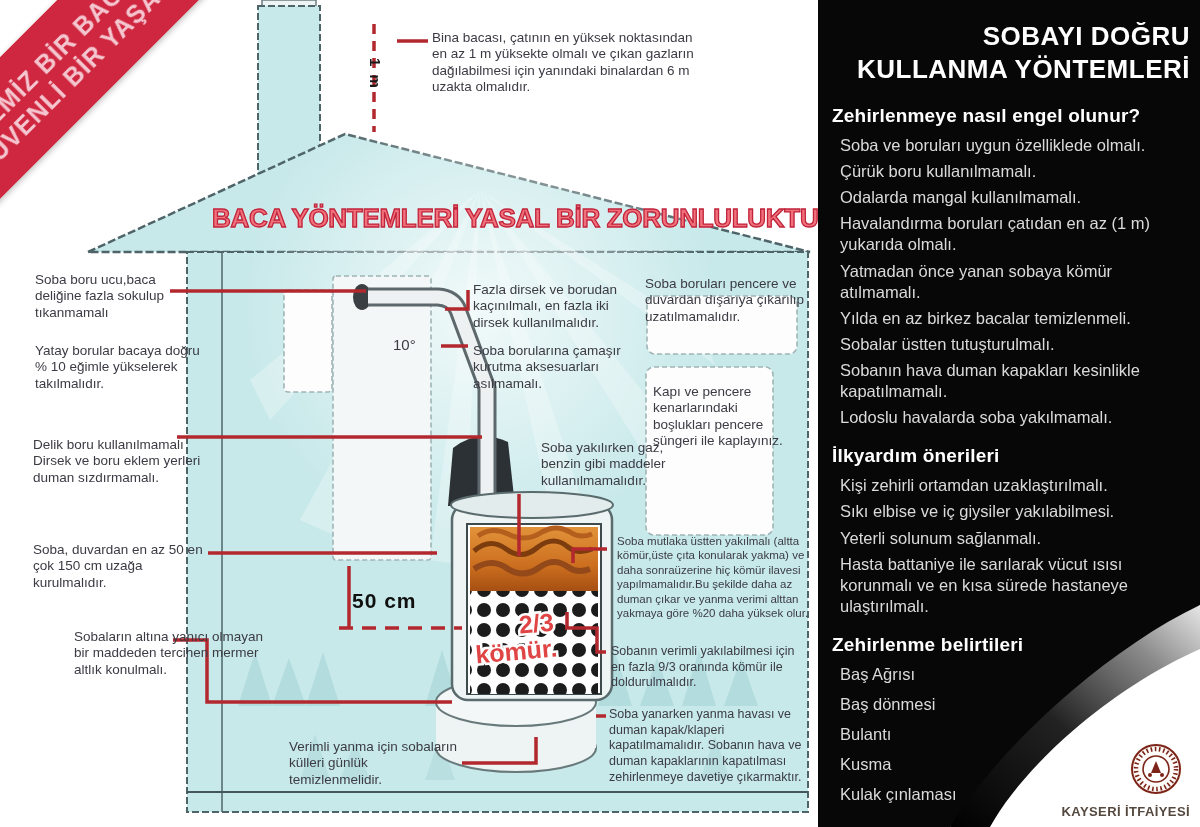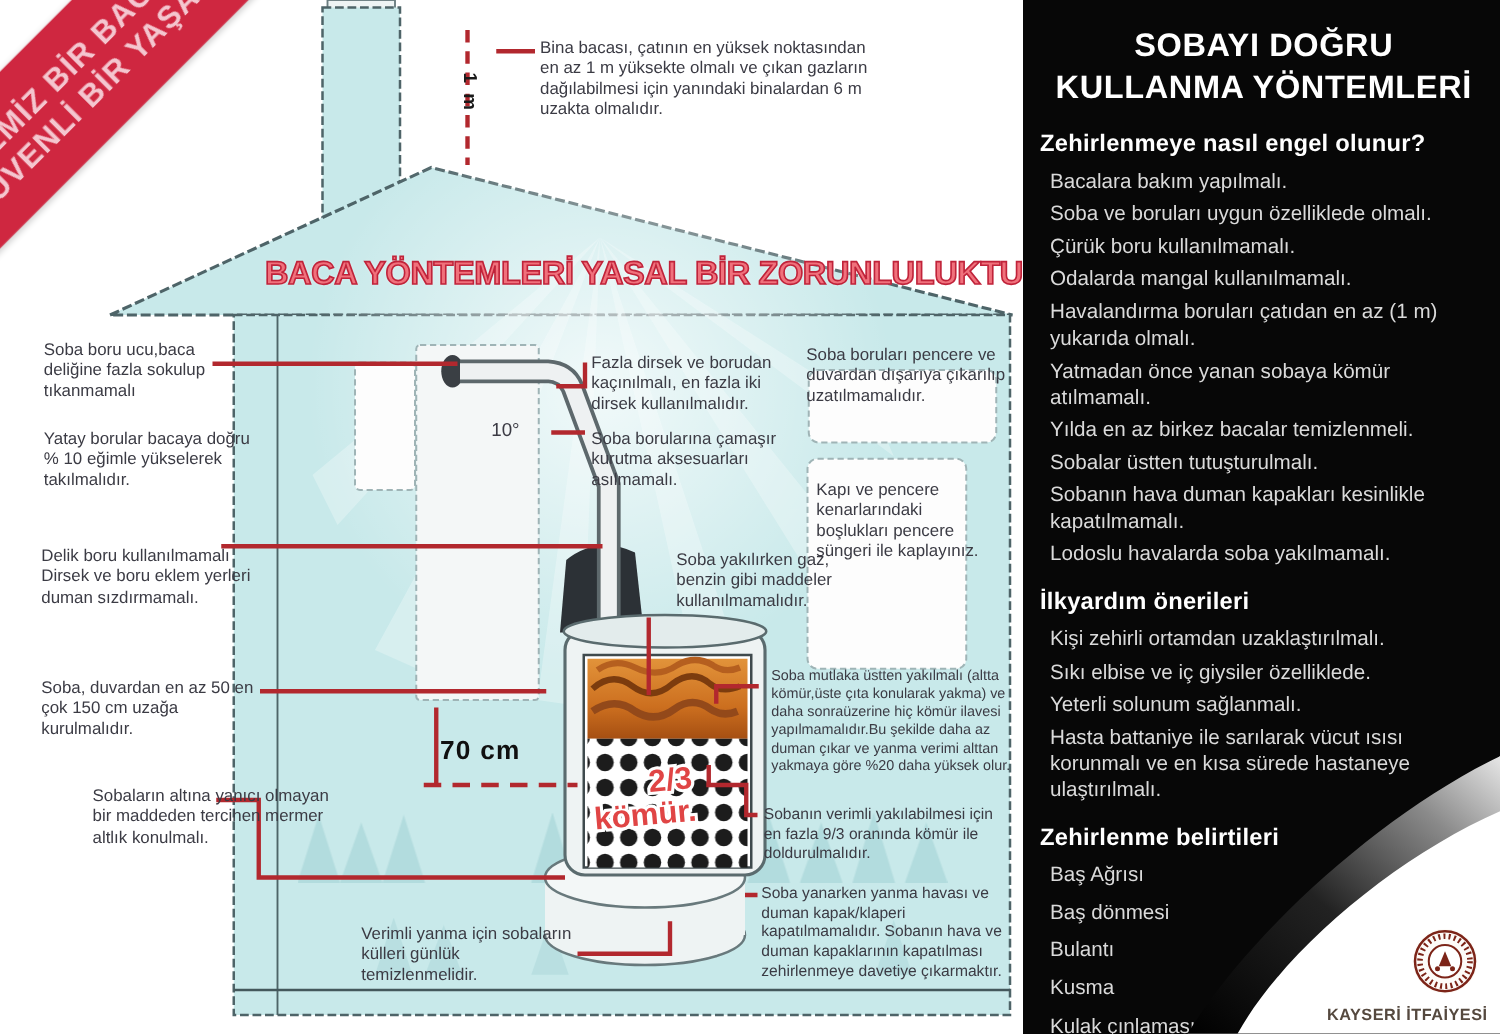--- a/index.html
+++ b/index.html
@@ -31,21 +31,21 @@
     display:flex; flex-direction:column; align-items:center; justify-content:center;
     gap:1px; box-shadow:0 2px 6px rgba(0,0,0,.25);
   }
   .ribbon span { font-weight:bold; font-size:25px; color:#f4c6cf; letter-spacing:1px; line-height:1.12; }
   
   .panel {
     position:absolute; left:818px; top:0; width:382px; height:827px;
     background:#070707; color:#fff; box-sizing:border-box; padding:14px 10px 0 14px;
   }
   .panel h1 { margin:6px 0 20px; text-align:center; font-size:26px; line-height:1.25; letter-spacing:.5px; font-weight:bold; }
-  .panel h1 span { display:block; }
+  .panel h1 span { display:block;text-align:right; }
   .panel h2 { margin:17px 0 8px; font-size:19px; font-weight:bold; letter-spacing:.2px; color:#fff; }
   .panel ul { list-style:none; margin:0; padding:0 0 0 8px; }
   .panel li { font-size:16.5px; line-height:1.28; color:#dadada; margin-bottom:5px; }
   .panel .s3 li { margin-bottom:9px; }
   .curl { position:absolute; right:0; bottom:0; }
   .logo { position:absolute; right:16px; bottom:30px; }
   .panel-footer {
     position:absolute; right:10px; bottom:8px;
     font-size:13px; font-weight:bold; color:#55493f; letter-spacing:.4px;
   }
@@ -172,56 +172,55 @@
   <div class="ann" style="left:497px;top:440px;width:155px;padding-left:44px;">Soba yakılırken gaz, benzin gibi maddeler kullanılmamalıdır.</div>
   <div class="ann" style="left:645px;top:276px;width:165px;">Soba boruları pencere ve  duvardan dışarıya çıkarılıp uzatılmamalıdır.</div>
   <div class="ann" style="left:653px;top:384px;width:135px;">Kapı ve pencere kenarlarındaki boşlukları pencere süngeri ile kaplayınız.</div>
   <div class="ann small" style="left:617px;top:534px;width:200px;">Soba mutlaka üstten yakılmalı (altta kömür,üste çıta konularak yakma) ve daha sonraüzerine hiç kömür ilavesi yapılmamalıdır.Bu şekilde daha az duman çıkar ve yanma verimi alttan yakmaya göre %20 daha yüksek olur.</div>
   <div class="ann mid" style="left:611px;top:644px;width:200px;">Sobanın verimli yakılabilmesi için en fazla 9/3 oranında kömür ile doldurulmalıdır.</div>
   <div class="ann mid" style="left:609px;top:707px;width:208px;">Soba yanarken yanma havası ve duman kapak/klaperi kapatılmamalıdır. Sobanın hava ve duman kapaklarının kapatılması zehirlenmeye davetiye çıkarmaktır.</div>
   <div class="ann" style="left:289px;top:739px;width:175px;">Verimli yanma için sobaların külleri günlük temizlenmelidir.</div>
 
   <div class="lab-1m">1 m</div>
   <div class="lab-10">10°</div>
-  <div class="lab-70">70 cm</div>
+  <div class="lab-70">50 cm</div>
 
   <div class="banner">BACA YÖNTEMLERİ YASAL BİR ZORUNLULUKTUR.</div>
 
   <div class="ribbon">
     <span>TEMİZ BİR BACA</span>
     <span>GÜVENLİ BİR YAŞAM</span>
   </div>
 
   <aside class="panel">
     <h1>
       <span>SOBAYI DOĞRU</span>
       <span>KULLANMA YÖNTEMLERİ</span>
     </h1>
 
     <section>
       <h2>Zehirlenmeye nasıl engel olunur?</h2>
       <ul class="s1">
-        <li>Bacalara bakım yapılmalı.</li>
         <li>Soba ve boruları uygun özelliklede olmalı.</li>
         <li>Çürük boru kullanılmamalı.</li>
         <li>Odalarda mangal kullanılmamalı.</li>
         <li>Havalandırma boruları çatıdan en az (1 m) yukarıda olmalı.</li>
         <li>Yatmadan önce yanan sobaya kömür atılmamalı.</li>
         <li>Yılda en az birkez bacalar temizlenmeli.</li>
         <li>Sobalar üstten tutuşturulmalı.</li>
         <li>Sobanın hava duman kapakları kesinlikle kapatılmamalı.</li>
         <li>Lodoslu havalarda soba yakılmamalı.</li>
       </ul>
     </section>
 
     <section>
       <h2>İlkyardım önerileri</h2>
       <ul class="s2">
         <li>Kişi zehirli ortamdan uzaklaştırılmalı.</li>
-        <li>Sıkı elbise ve iç giysiler özelliklede.</li>
+        <li>Sıkı elbise ve iç giysiler yakılabilmesi.</li>
         <li>Yeterli solunum sağlanmalı.</li>
         <li>Hasta battaniye ile sarılarak vücut ısısı korunmalı ve en kısa sürede hastaneye ulaştırılmalı.</li>
       </ul>
     </section>
 
     <section>
       <h2>Zehirlenme belirtileri</h2>
       <ul class="s3">
         <li>Baş Ağrısı</li>
         <li>Baş dönmesi</li>

